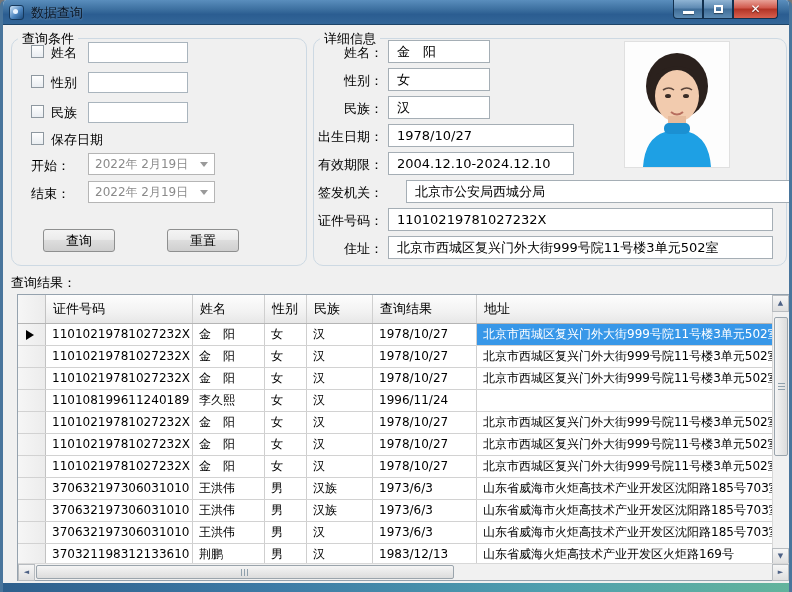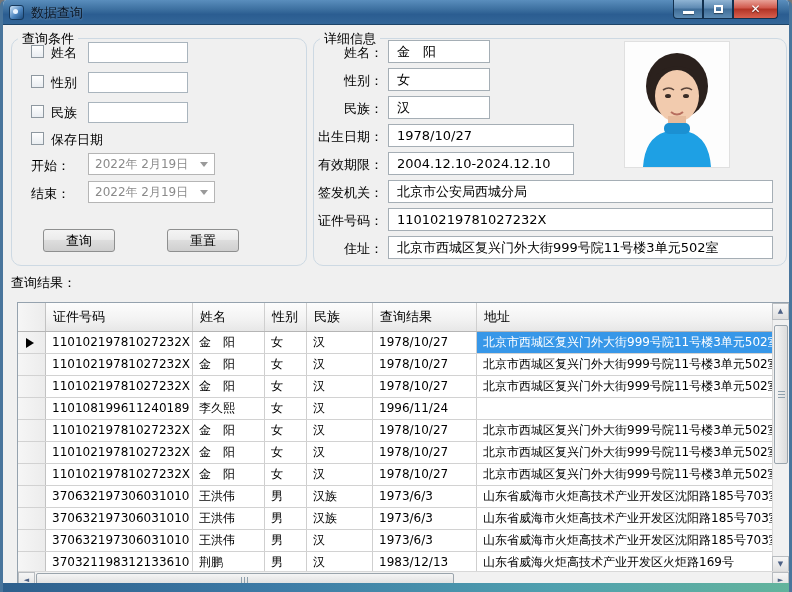--- a/index.html
+++ b/index.html
@@ -37,21 +37,21 @@
     border-right:4px solid transparent;border-top:5px solid #9a9a9a;}
   .btn{position:absolute;width:72px;height:23px;border:1px solid #8e8f8f;border-radius:3px;font-size:13px;color:#000;
     background:linear-gradient(180deg,#f4f4f4 0%,#ebebeb 45%,#dddddd 50%,#cfcfcf 100%);text-align:center;line-height:21px;cursor:default;}
   
   .dlabel{position:absolute;font-size:13px;color:#000;width:80px;text-align:right;white-space:nowrap;}
   .dbox{position:absolute;height:23px;background:#fff;border:1px solid #a5aeb5;font-size:13px;color:#000;
     line-height:21px;padding-left:8px;white-space:nowrap;overflow:hidden;}
   .photo{position:absolute;left:622px;top:42px;width:104px;height:125px;background:#fdfdfd;box-shadow:0 0 0 1px #e0e0e0;}
   
   .results-label{position:absolute;left:8px;top:274px;font-size:13px;color:#000;}
-  .grid{position:absolute;left:14px;top:302px;width:773px;height:287px;background:#fff;border:1px solid #95a2ae;}
+  .grid{position:absolute;left:14px;top:294px;width:773px;height:287px;background:#fff;border:1px solid #95a2ae;}
   .grid-header{position:absolute;left:0;top:0;width:756px;height:29px;display:flex;
     background:linear-gradient(180deg,#fdfdfd,#f2f2f2 60%,#e7e7e7);border-bottom:1px solid #b5b5b5;}
   .gcell{height:100%;border-right:1px solid #cfcfcf;overflow:hidden;white-space:nowrap;}
   .ghead{font-size:13px;color:#000;line-height:28px;padding-left:7px;}
   .corner,.rowsel{background:linear-gradient(90deg,#f6f6f6,#ececec);border-right:1px solid #c2c2c2;position:relative;}
   .grid-body{position:absolute;left:0;top:29px;width:756px;height:241px;overflow:hidden;}
   .grow{display:flex;height:22px;border-bottom:1px solid #d2d2d2;background:#fff;}
   .gdata{font-size:12px;color:#000;line-height:21px;padding-left:6px;}
   .rowptr{position:absolute;left:8px;top:6px;width:0;height:0;border-top:5px solid transparent;
     border-bottom:5px solid transparent;border-left:8px solid #000;}
@@ -128,21 +128,21 @@
   <div class="dbox" style="left:385px;top:40px;width:102px">金　阳</div>
   <span class="dlabel" style="left:300px;top:72px">性别：</span>
   <div class="dbox" style="left:385px;top:68px;width:102px">女</div>
   <span class="dlabel" style="left:300px;top:100px">民族：</span>
   <div class="dbox" style="left:385px;top:96px;width:102px">汉</div>
   <span class="dlabel" style="left:300px;top:128px">出生日期：</span>
   <div class="dbox" style="left:385px;top:124px;width:186px">1978/10/27</div>
   <span class="dlabel" style="left:300px;top:156px">有效期限：</span>
   <div class="dbox" style="left:385px;top:152px;width:186px">2004.12.10-2024.12.10</div>
   <span class="dlabel" style="left:300px;top:184px">签发机关：</span>
-  <div class="dbox" style="left:385px;top:180px;width:385px">北京市公安局西城分局</div>
+  <div class="dbox" style="left:403px;top:180px;width:385px">北京市公安局西城分局</div>
   <span class="dlabel" style="left:300px;top:212px">证件号码：</span>
   <div class="dbox" style="left:385px;top:208px;width:385px">11010219781027232X</div>
   <span class="dlabel" style="left:300px;top:240px">住址：</span>
   <div class="dbox" style="left:385px;top:236px;width:385px">北京市西城区复兴门外大街999号院11号楼3单元502室</div>
 
   <div class="photo">
     <svg width="104" height="125" viewBox="0 0 104 125">
       <rect width="104" height="125" fill="#fdfdfd"></rect>
       <ellipse cx="52" cy="44" rx="31" ry="33" fill="#2b211d"></ellipse>
       <ellipse cx="52" cy="54" rx="22" ry="26" fill="#f2cbae"></ellipse>

